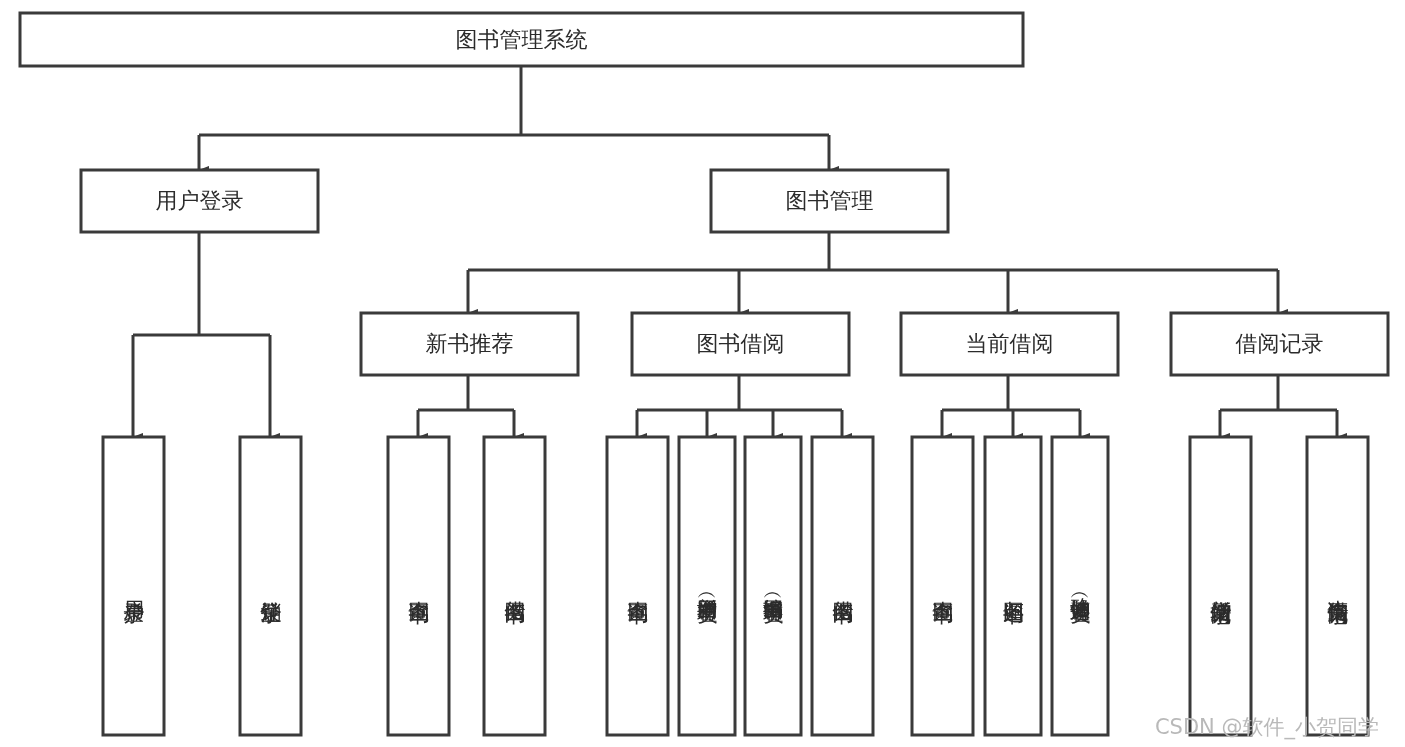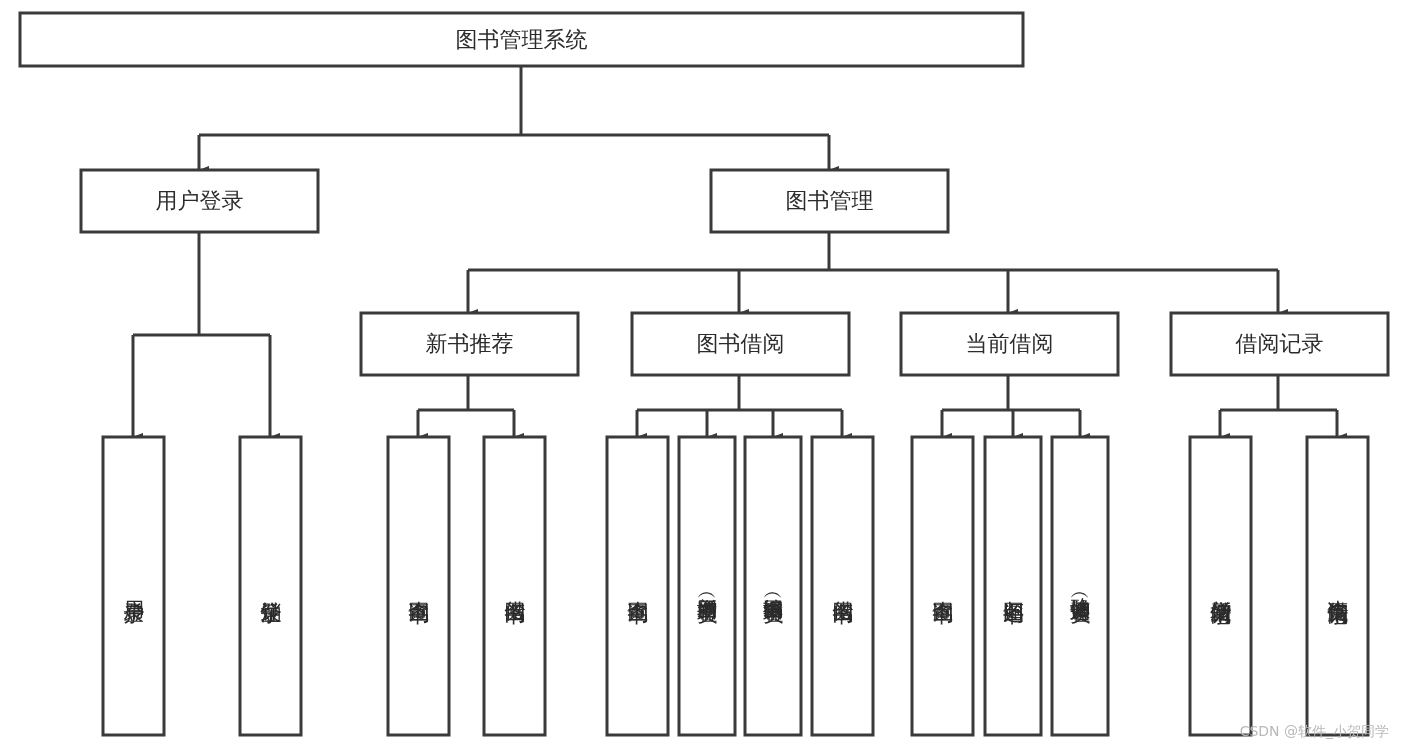--- a/index.html
+++ b/index.html
@@ -56,24 +56,24 @@
     font-family: "DejaVu Sans", "Liberation Sans", sans-serif;
     font-size: 21px;
     line-height: 1.18;
     letter-spacing: 1px;
     color: #2b2b2b;
     white-space: nowrap;
     text-align: center;
   }
   .watermark {
     position: absolute;
-    right: 16px;
+    right: 26px;
     bottom: 6px;
     font-family: "DejaVu Sans", "Liberation Sans", sans-serif;
-    font-size: 14px;
+    font-size: 21px;
     color: #b9b9b9;
     white-space: nowrap;
   }
 </style>
 </head>
 <body>
 
 <div id="diagram-root">
 
   <svg class="flow" viewBox="0 0 1405 747">

